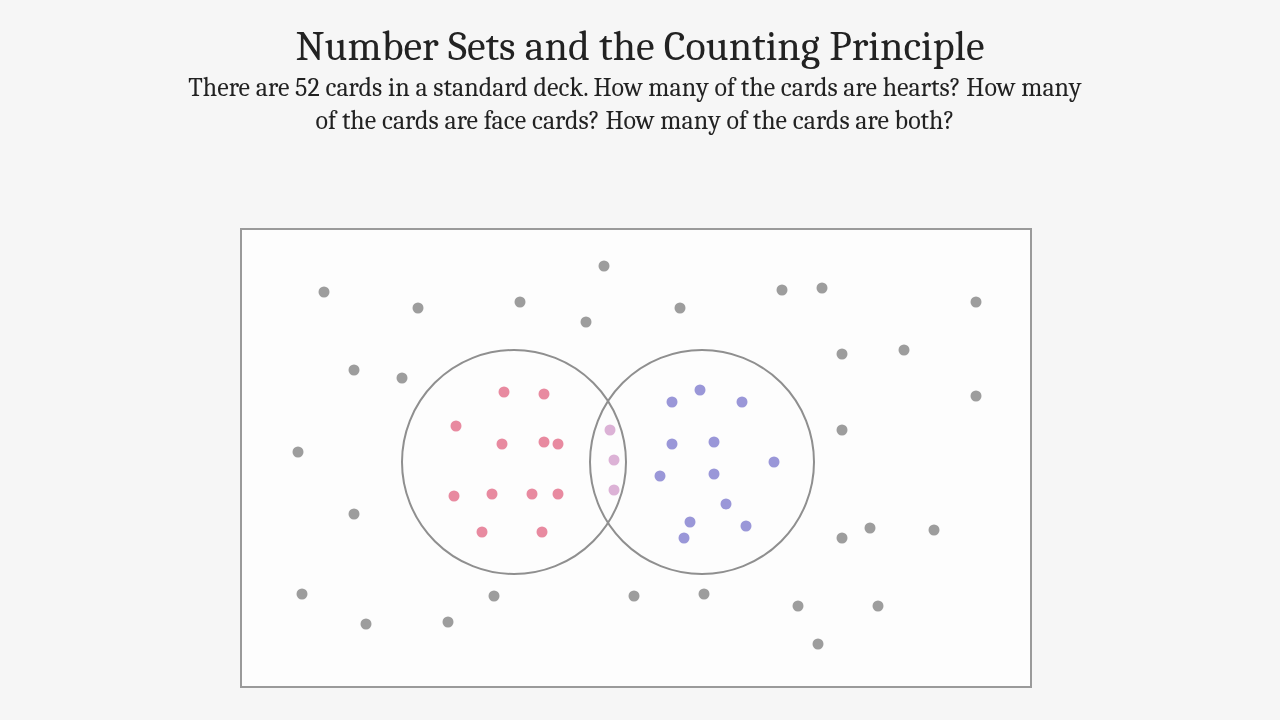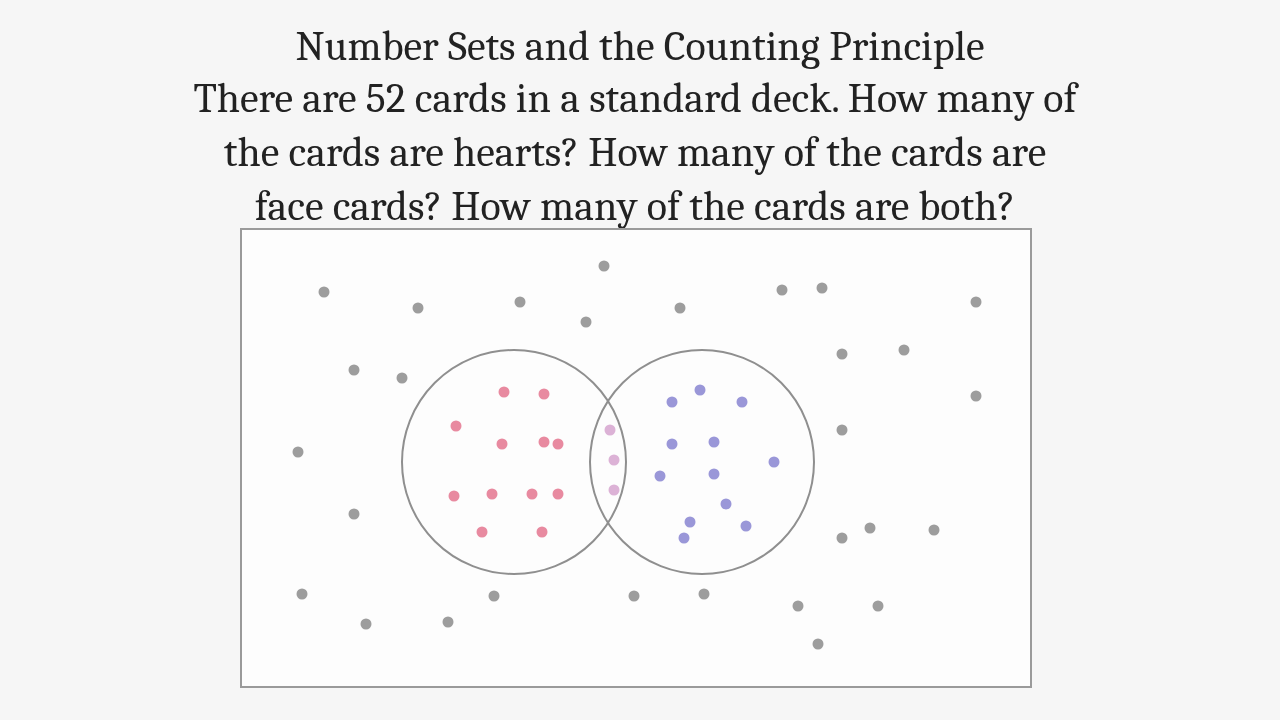--- a/index.html
+++ b/index.html
@@ -24,21 +24,21 @@
     text-align: center;
     font-size: 42px;
     font-weight: 400;
   }
   .prompt {
     position: absolute;
     top: 72px;
     left: 185px;
     width: 900px;
     text-align: center;
-    font-size: 42px;
+    font-size: 26px;
     line-height: 1.28;
   }
   .venn-box {
     position: absolute;
     left: 240px;
     top: 228px;
     width: 792px;
     height: 460px;
     border: 2px solid #9a9a9a;
     background: #fdfdfd;

